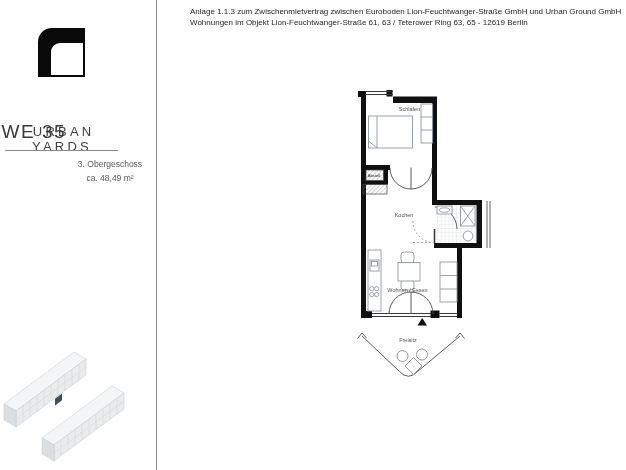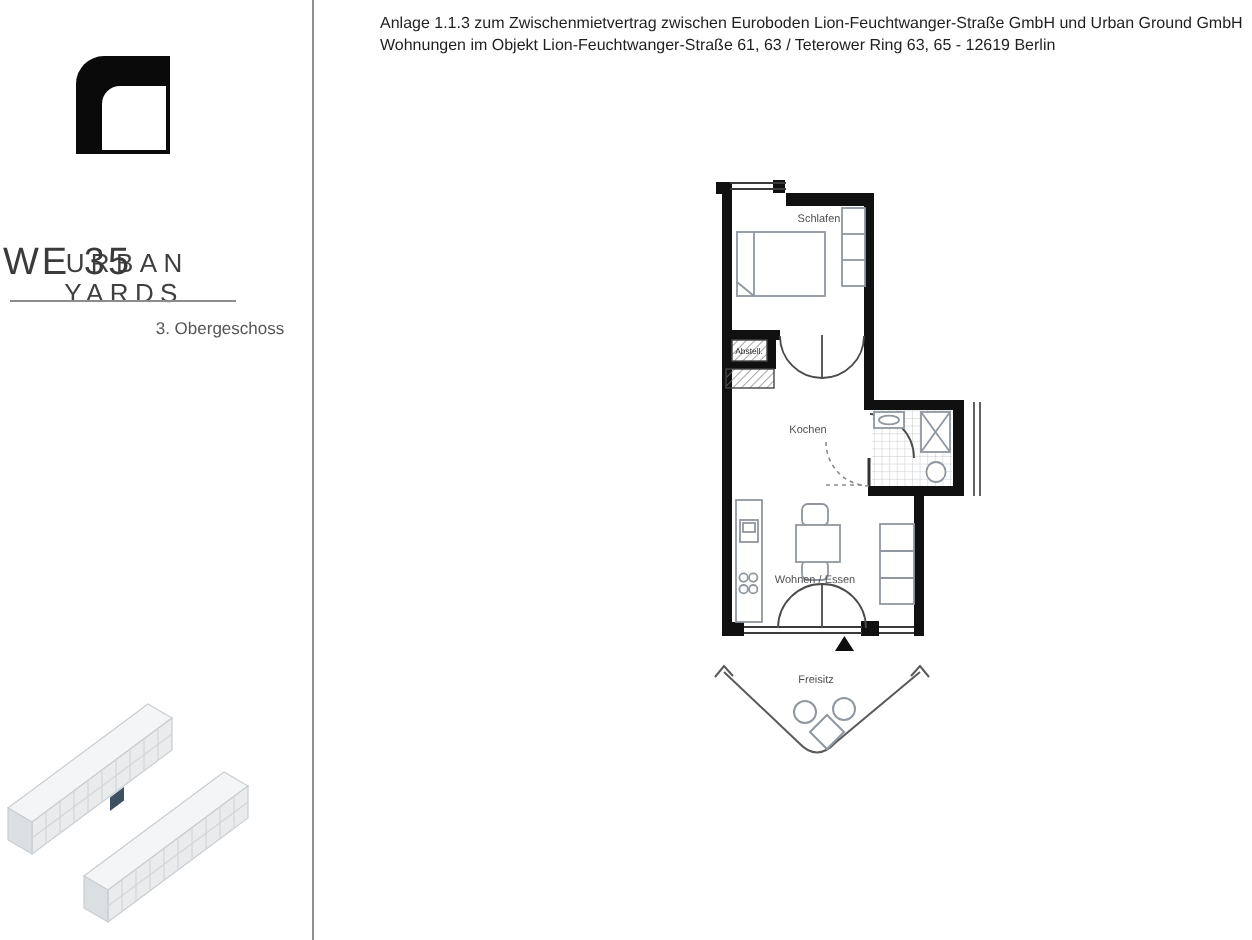--- a/index.html
+++ b/index.html
@@ -35,20 +35,21 @@
 
 <div class="sidebar">
   <div class="logo">
     <div class="logo-inner"></div>
   </div>
   <div class="brand">URBAN YARDS</div>
   <div class="unit">WE 35</div>
   <div class="rule"></div>
   <div class="details">
     <div>3. Obergeschoss</div>
+    <div>ca. 48,49 m²</div>
   </div>
 </div>
 
 <svg class="plan-svg" viewBox="330 80 165 305">
   <defs>
     <pattern id="hatch" width="3" height="3" patternUnits="userSpaceOnUse" patternTransform="rotate(45)">
       <line x1="0" y1="0" x2="0" y2="3" stroke="#7f7f7f" stroke-width="0.7"></line>
     </pattern>
     <pattern id="tiles" width="3.8" height="3.8" patternUnits="userSpaceOnUse">
       <path d="M 3.8 0 L 0 0 0 3.8" fill="none" stroke="#c6cacd" stroke-width="0.5"></path>

